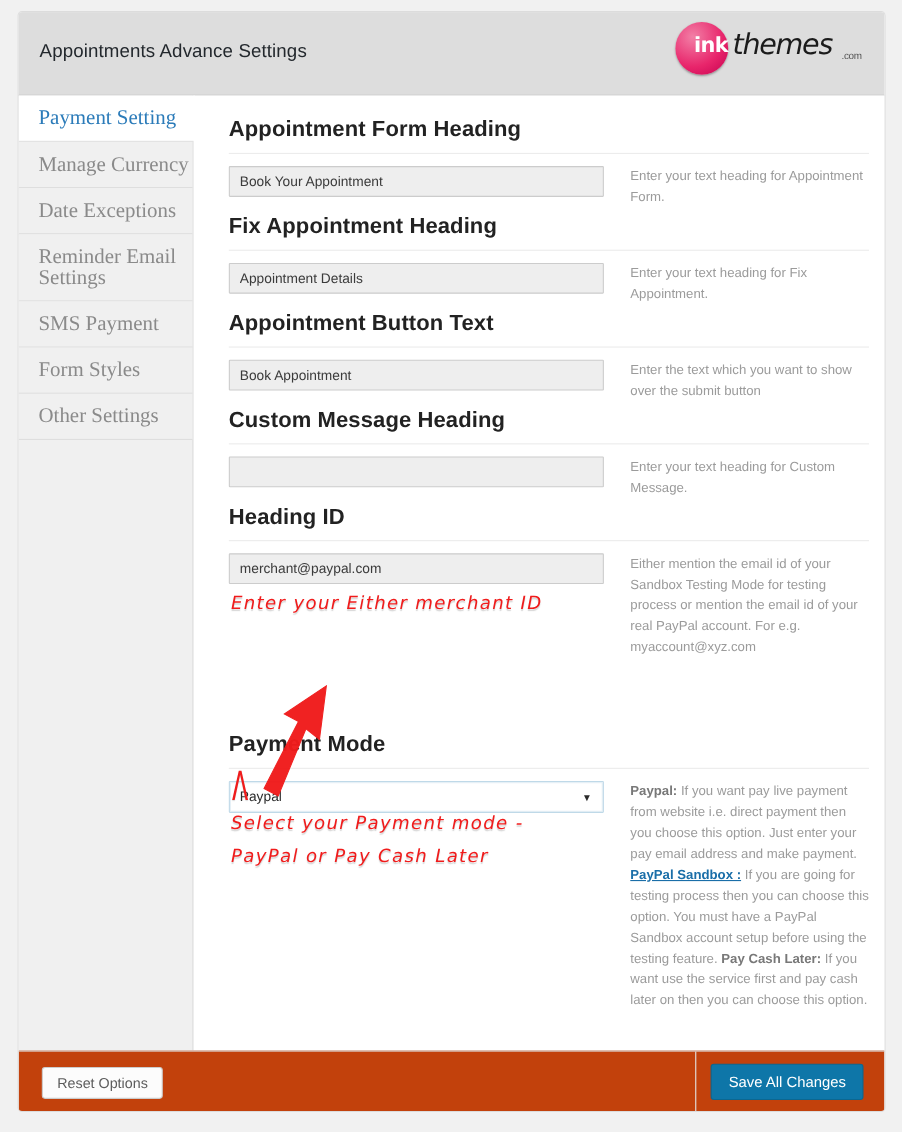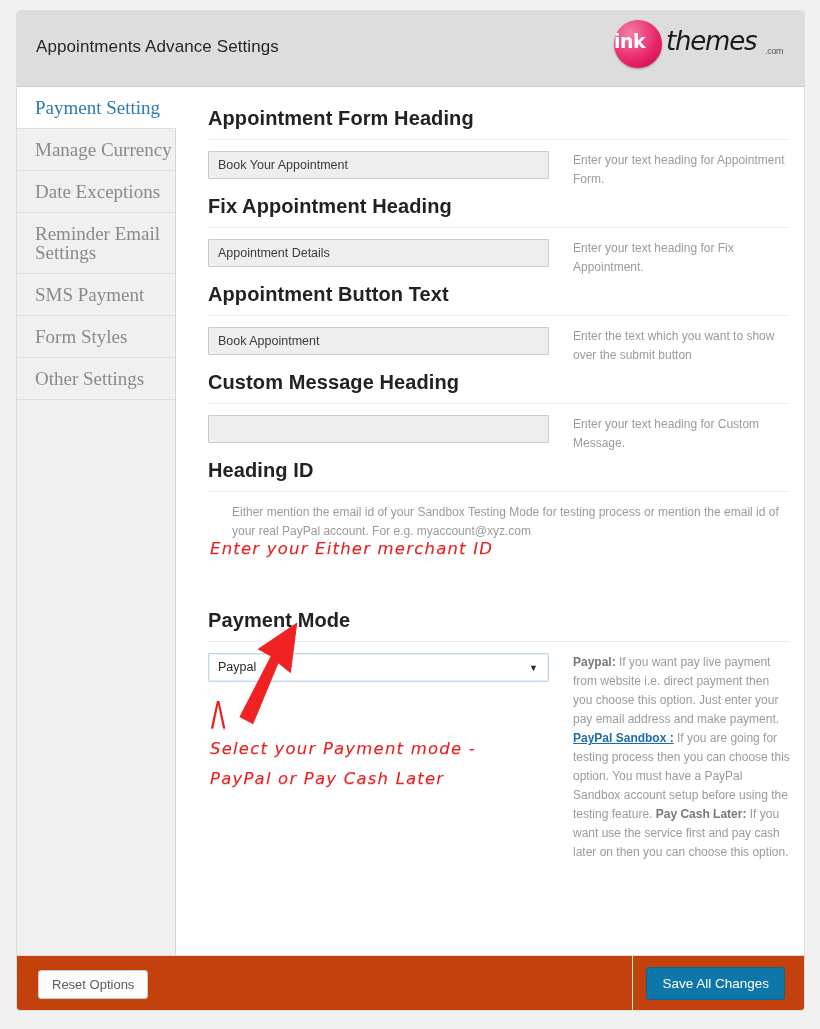--- a/index.html
+++ b/index.html
@@ -54,21 +54,21 @@
     height: 48px;
     border-radius: 50%;
     background: radial-gradient(circle at 33% 28%, #f27fa6 0%, #e8256b 58%, #c5004f 100%);
     box-shadow: 0 1px 2px rgba(0,0,0,.35);
   }
   #logo-badge-text {
     position: absolute;
     left: 0;
     top: 12px;
     width: 48px;
-    text-align: left;
+    text-align: right;
     font-size: 19px;
     line-height: 19px;
     font-weight: bold;
     color: #ffffff;
     font-family: "DejaVu Sans", sans-serif;
     letter-spacing: -0.5px;
   }
   #logo-word {
     position: absolute;
     left: 53px;
@@ -358,20 +358,23 @@
       <div class="field-row">
         <div class="field-left">
           <input class="text-input" type="text" value="" style="">
         </div>
         <div class="field-help">Enter your text heading for Custom Message.</div>
       </div>
 
       <div class="field-title">Heading ID</div>
       <div class="rule"></div>
       <div class="field-row">
+        <div class="field-left">
+          <input class="text-input" type="text" value="merchant@paypal.com" style="">
+        </div>
         <div class="field-help">Either mention the email id of your Sandbox Testing Mode for testing process or mention the email id of your real PayPal account. For e.g. myaccount@xyz.com</div>
       </div>
 
       <div class="field-title" style="padding-top:68px">Payment Mode</div>
       <div class="rule"></div>
       <div class="field-row">
         <div class="field-left">
           <div class="select-wrap">
             <div class="select-box focused">Paypal</div>
             <span class="select-caret">▼</span>

